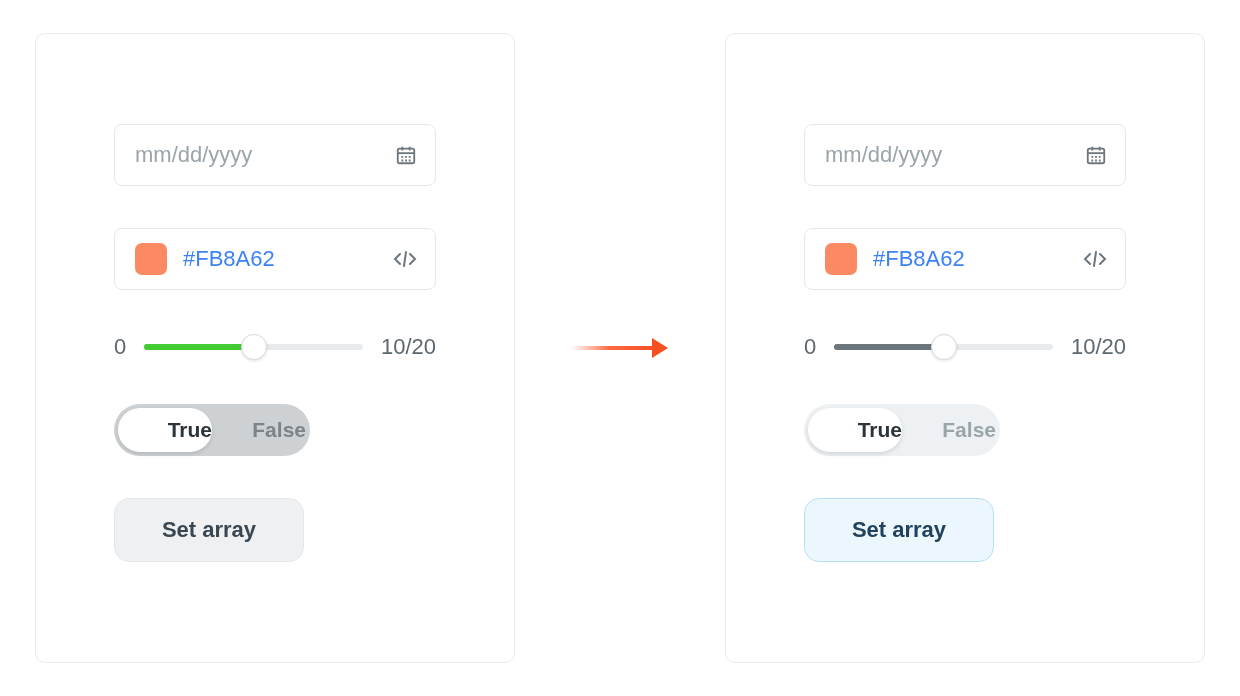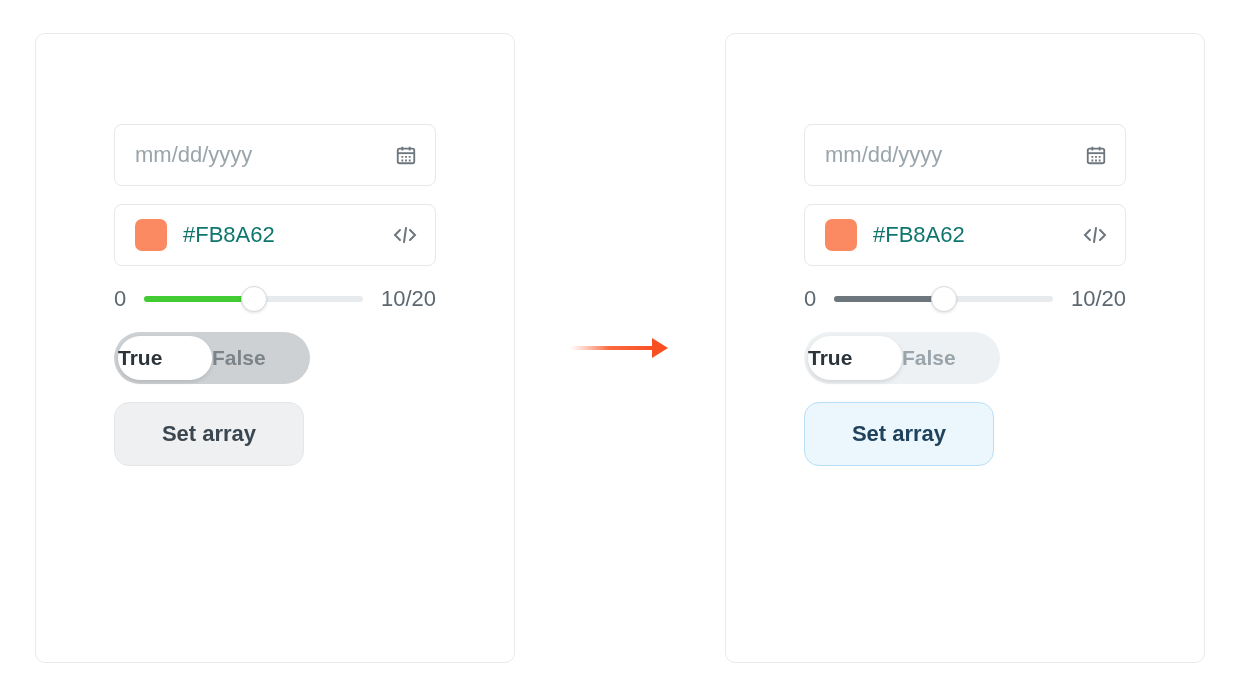--- a/index.html
+++ b/index.html
@@ -16,21 +16,21 @@
     }
 
     .card {
       width: 480px;
       height: 630px;
       border: 1px solid #e8ebed;
       border-radius: 10px;
       padding: 90px 78px 60px 78px;
       display: flex;
       flex-direction: column;
-      gap: 18px;
+      gap: 42px;
       background: #fff;
     }
 
     
     .field {
       position: relative;
       display: flex;
       align-items: center;
       height: 62px;
       border: 1px solid #e5e8ea;
@@ -53,21 +53,21 @@
     
     .swatch {
       width: 32px;
       height: 32px;
       border-radius: 7px;
       background: #fb8a62;
       margin-right: 16px;
       flex: none;
     }
     .color-value {
-      color: #0f766e;
+      color: #3b82f6;
       font-size: 22px;
       font-weight: 500;
     }
 
     
     .slider-row {
       display: flex;
       align-items: center;
       gap: 18px;
       height: 30px;
@@ -122,21 +122,21 @@
       align-items: center;
       justify-content: space-between;
       padding: 4px;
       font-size: 21px;
       font-weight: 600;
     }
     .toggle.variant-a { background: #cdd1d4; color: #7c848a; }
     .toggle.variant-b { background: #eef1f3; color: #9aa5ab; }
     .toggle .opt {
       flex: 1;
-      text-align: left;
+      text-align: right;
       line-height: 44px;
       z-index: 1;
     }
     .toggle .pill {
       position: absolute;
       left: 4px;
       top: 4px;
       bottom: 4px;
       width: 94px;
       background: #fff;

